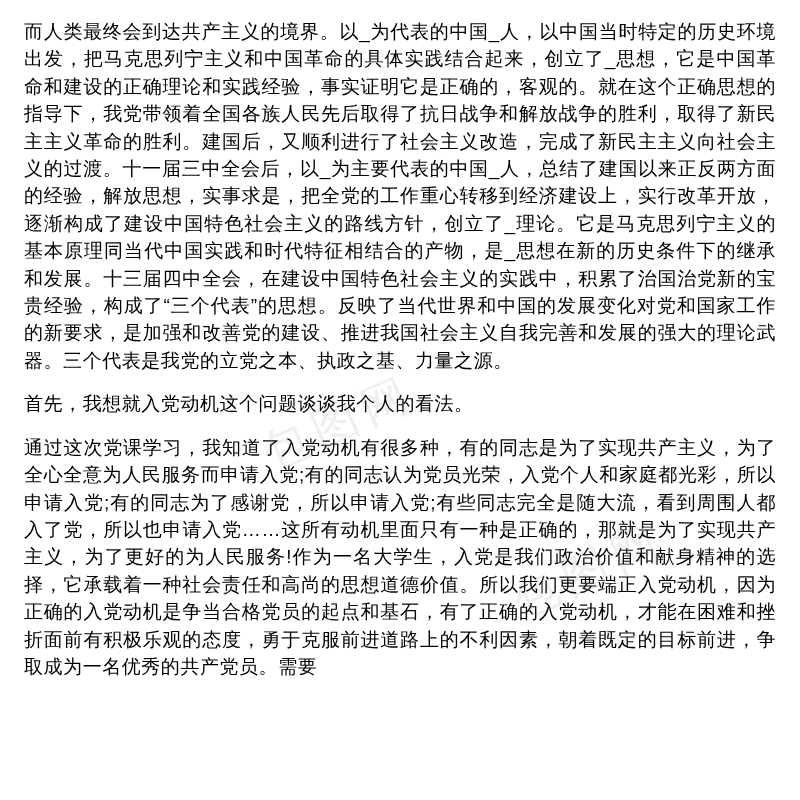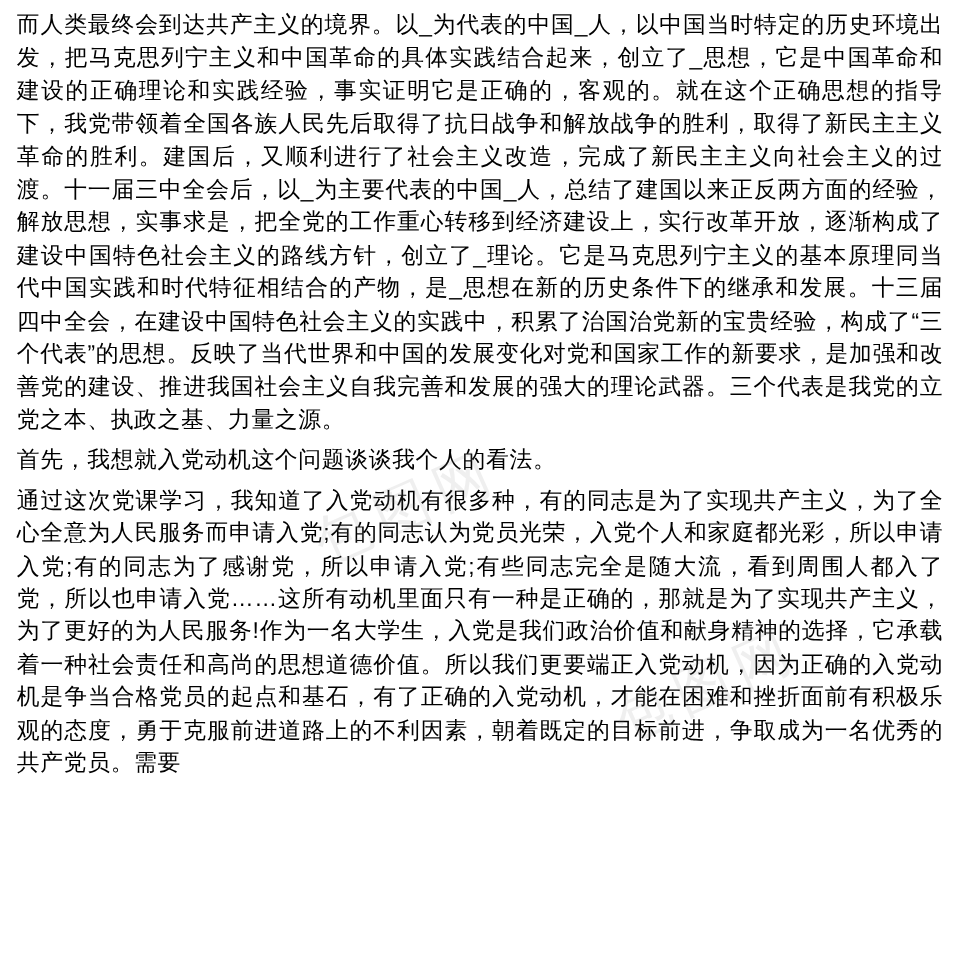--- a/index.html
+++ b/index.html
@@ -25,21 +25,21 @@
     width: 784px;
     color: #000000;
     font-size: 19px;
     line-height: 27.4px;
     letter-spacing: 0.55px;
     text-align: justify;
     text-justify: inter-ideograph;
     word-break: break-all;
   }
   .para {
-    margin: 6px;
+    margin: 16px;
     padding: 0;
   }
   .wm {
     position: absolute;
     font-size: 46px;
     letter-spacing: 8px;
     color: rgba(130, 130, 130, 0.13);
     transform: rotate(-24deg);
     white-space: nowrap;
     pointer-events: none;

